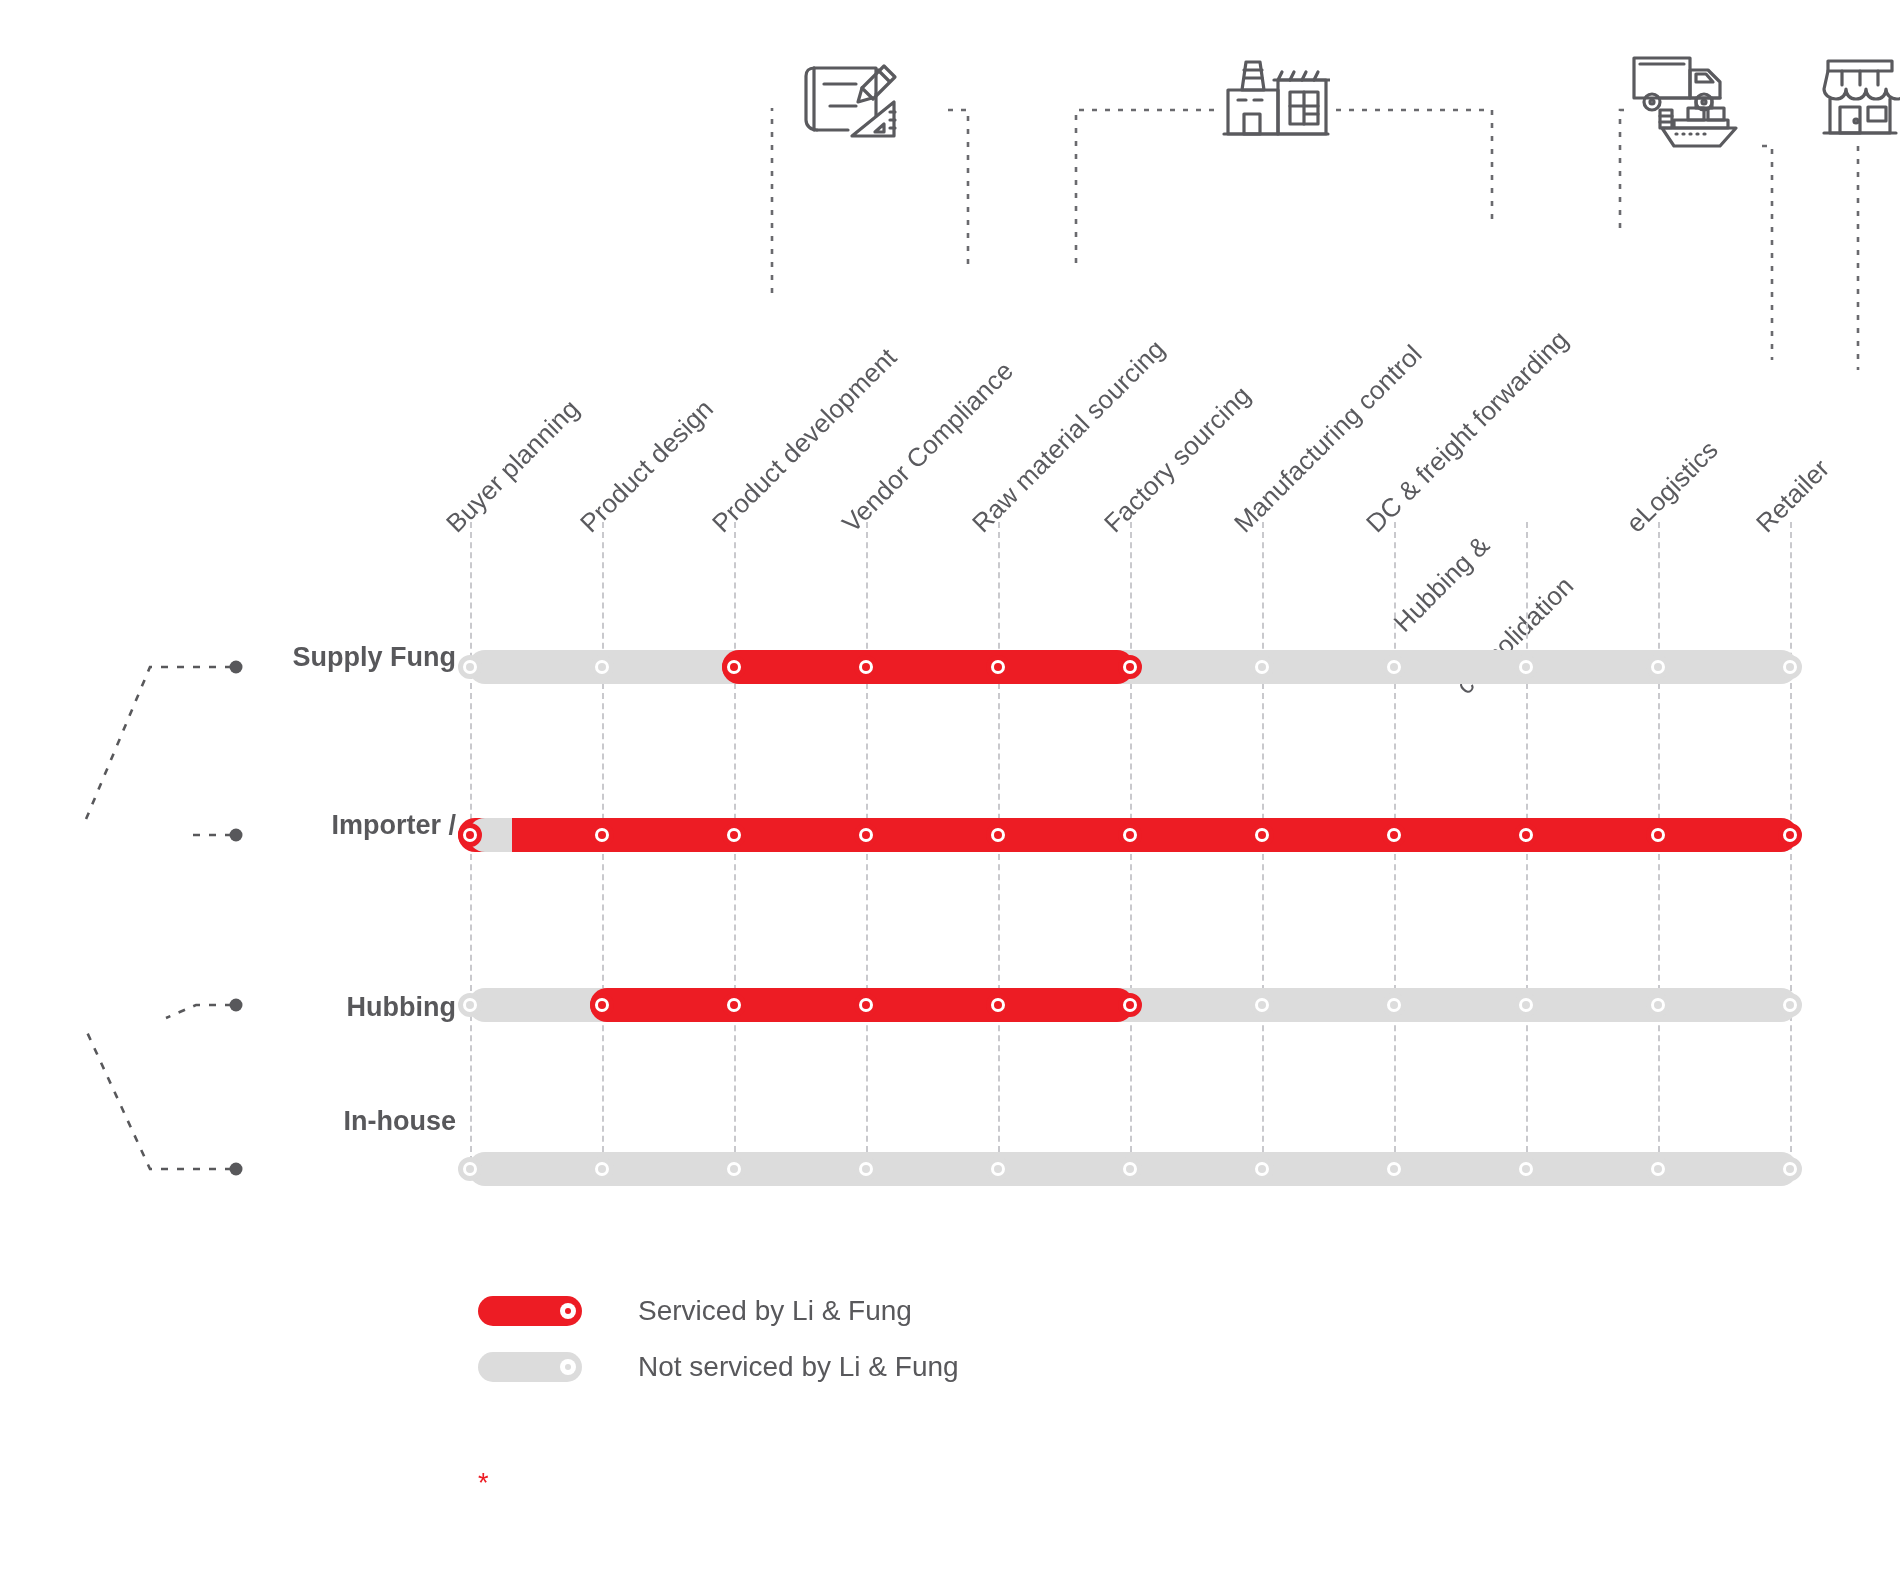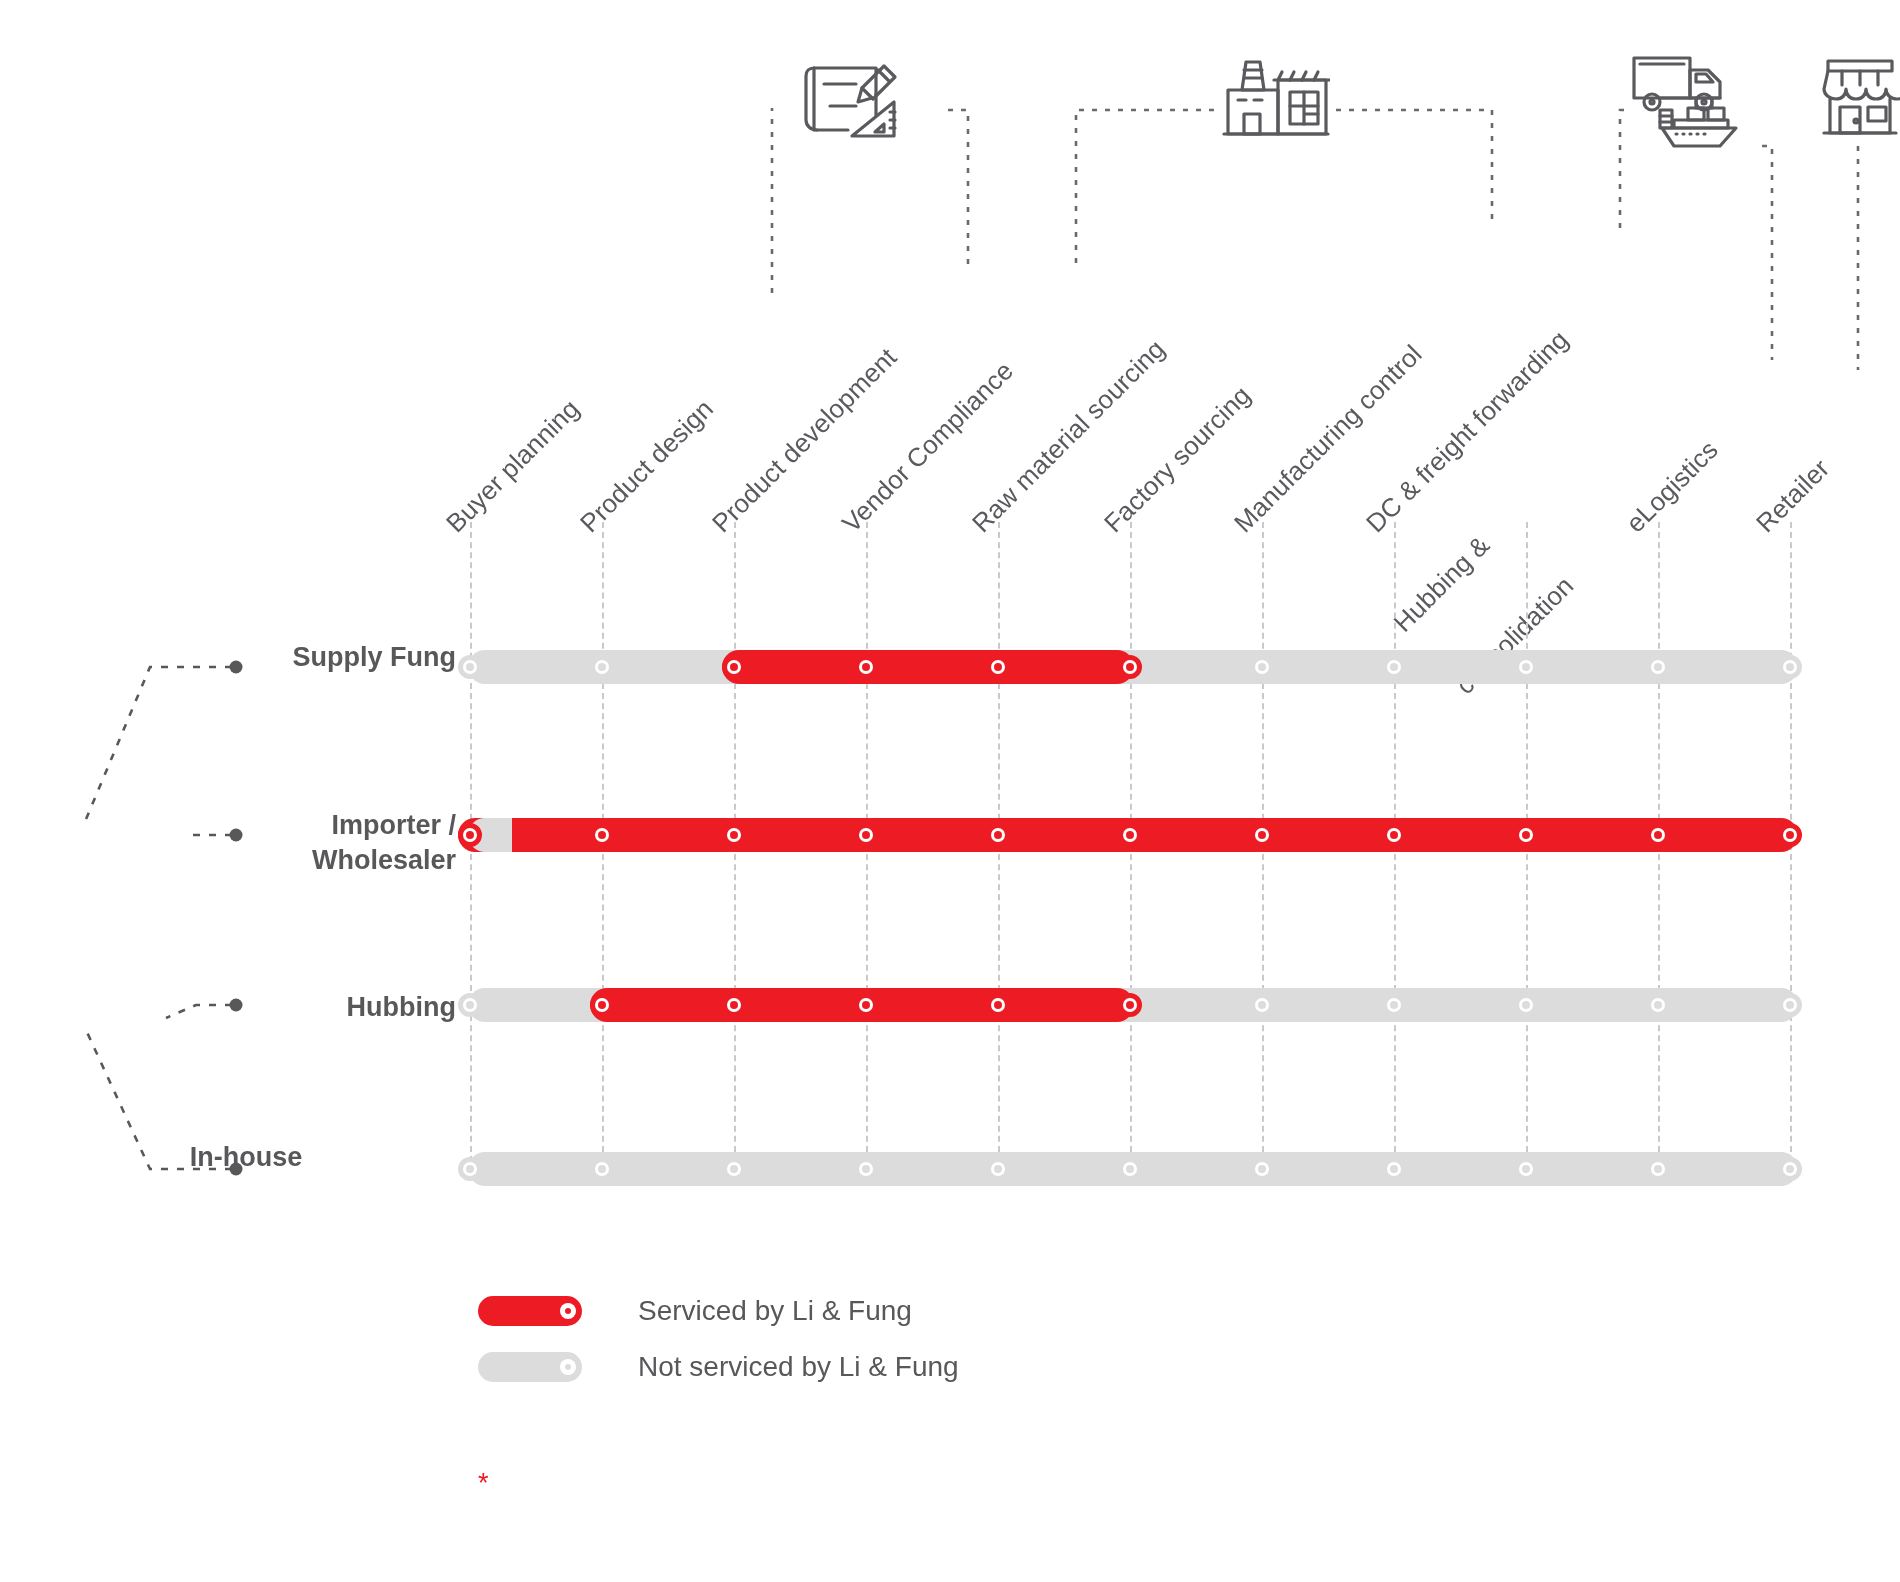--- a/index.html
+++ b/index.html
@@ -425,26 +425,25 @@
     <div class="node" style="left:1322px; top:17px;">
         <span class="pip"></span>
       </div>
   </div>
 
   <div class="row-label" style="left:36px; top:640px; width:420px;">
     <div>Supply Fung</div>
   </div>
   <div class="row-label" style="left:36px; top:808px; width:420px;text-align:right;">
     <div>Importer /</div>
-    <div>Wholesaler</div>
   </div>
   <div class="row-label" style="left:36px; top:990px; width:420px;">
     <div>Hubbing</div>
   </div>
-  <div class="row-label" style="left:36px; top:1140px; width:420px;text-align:center;">
+  <div class="row-label" style="left:36px; top:1104px; width:420px;">
     <div>In-house</div>
   </div>
 
   <div class="row-dot" style="left:236px; top:667px;"></div>
   <div class="row-dot" style="left:236px; top:835px;"></div>
   <div class="row-dot" style="left:236px; top:1005px;"></div>
   <div class="row-dot" style="left:236px; top:1169px;"></div>
 
 
   <svg class="connector" style="left:0; top:0;" width="1900" height="1582">

